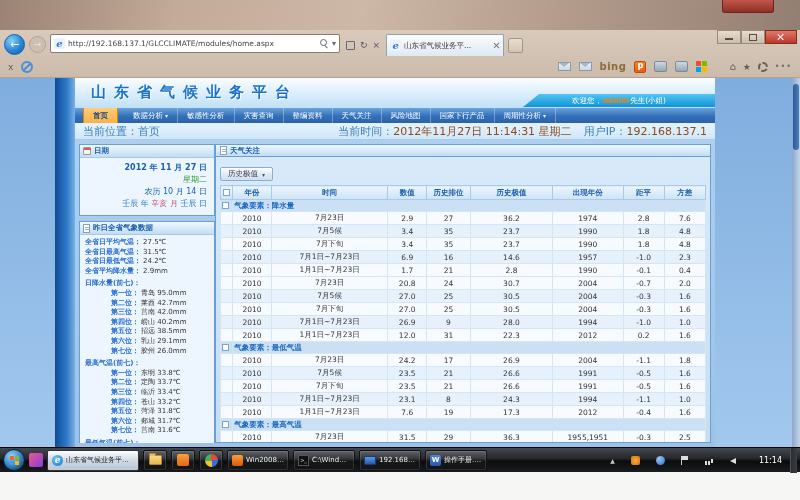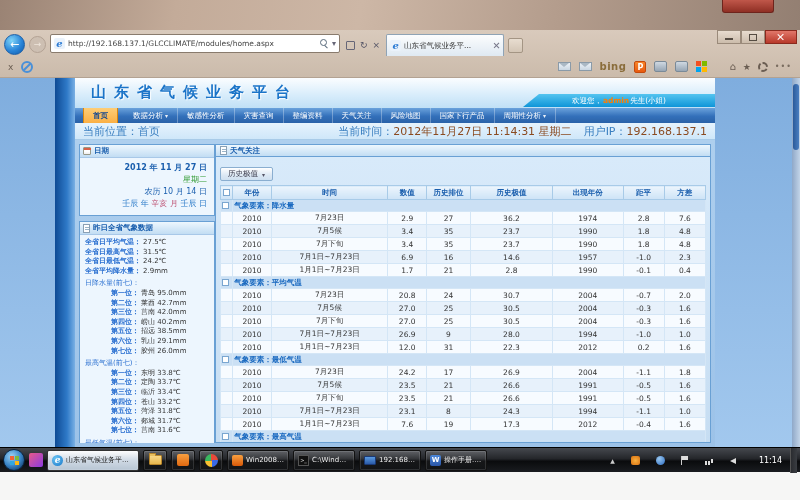--- a/index.html
+++ b/index.html
@@ -116,21 +116,21 @@
 .icon-doc::before{content:"";position:absolute;left:1px;top:2px;width:3.5px;height:1px;background:#9ab4c8;box-shadow:0 2px 0 #9ab4c8}
 .date-body{padding:4px 7px 5px;font-size:8px;line-height:12px;text-align:right;white-space:nowrap}
 .d-date{color:#1b5fae;font-weight:bold}
 .d-week{color:#2e9a2e}
 .d-lunar{color:#1b5fae}
 .d-gz1,.d-gz3{color:#2a7ac8}.d-gz2{color:#c05878}
 .weather-body{padding:3px 3px 3px 5px;font-size:7px;line-height:9.6px}
 .stat-line{white-space:nowrap}
 .lbl{color:#2a6fd0;font-weight:bold}
 .val{color:#333;margin-left:2px}
-.sec-title{color:#2a6fd0;font-weight:normal;margin-top:3px}
+.sec-title{color:#2a6fd0;font-weight:bold;margin-top:3px}
 .rank-line{padding-left:26px;white-space:nowrap}
 
 .main{flex:1;min-width:0;display:flex;flex-direction:column;overflow:hidden}
 .main-hd{height:13px;flex:none;display:flex;align-items:center;gap:3px;padding:0 4px;
  border:1px solid #69a0d4;background:linear-gradient(180deg,#eef7fe,#c2ddf3);
  font-size:7.5px;font-weight:bold;color:#1b5fae}
 .main-bd{flex:1;border:1px solid #69a0d4;border-top:none;padding:4px;overflow:hidden;
  background:linear-gradient(180deg,#d8eafa,#c6ddf2)}
 .el-btn{display:inline-flex;align-items:center;gap:4px;height:14px;padding:0 7px;margin-bottom:4px;
  background:linear-gradient(180deg,#ffffff,#dce8f4 60%,#cfe0f0);border:1px solid #8aaed0;border-radius:2px;
@@ -449,24 +449,20 @@
                     <td></td>
                     <td>2010</td>
                     <td>1月1日~7月23日</td>
                     <td>1.7</td>
                     <td>21</td>
                     <td>2.8</td>
                     <td>1990</td>
                     <td>-0.1</td>
                     <td>0.4</td>
                   </tr>
-                  <tr class="group">
-                    <td><span class="expand-box"></span></td>
-                    <td colspan="8">气象要素：平均气温</td>
-                  </tr>
                   <tr class="r-odd">
                     <td></td>
                     <td>2010</td>
                     <td>7月23日</td>
                     <td>20.8</td>
                     <td>24</td>
                     <td>30.7</td>
                     <td>2004</td>
                     <td>-0.7</td>
                     <td>2.0</td>

